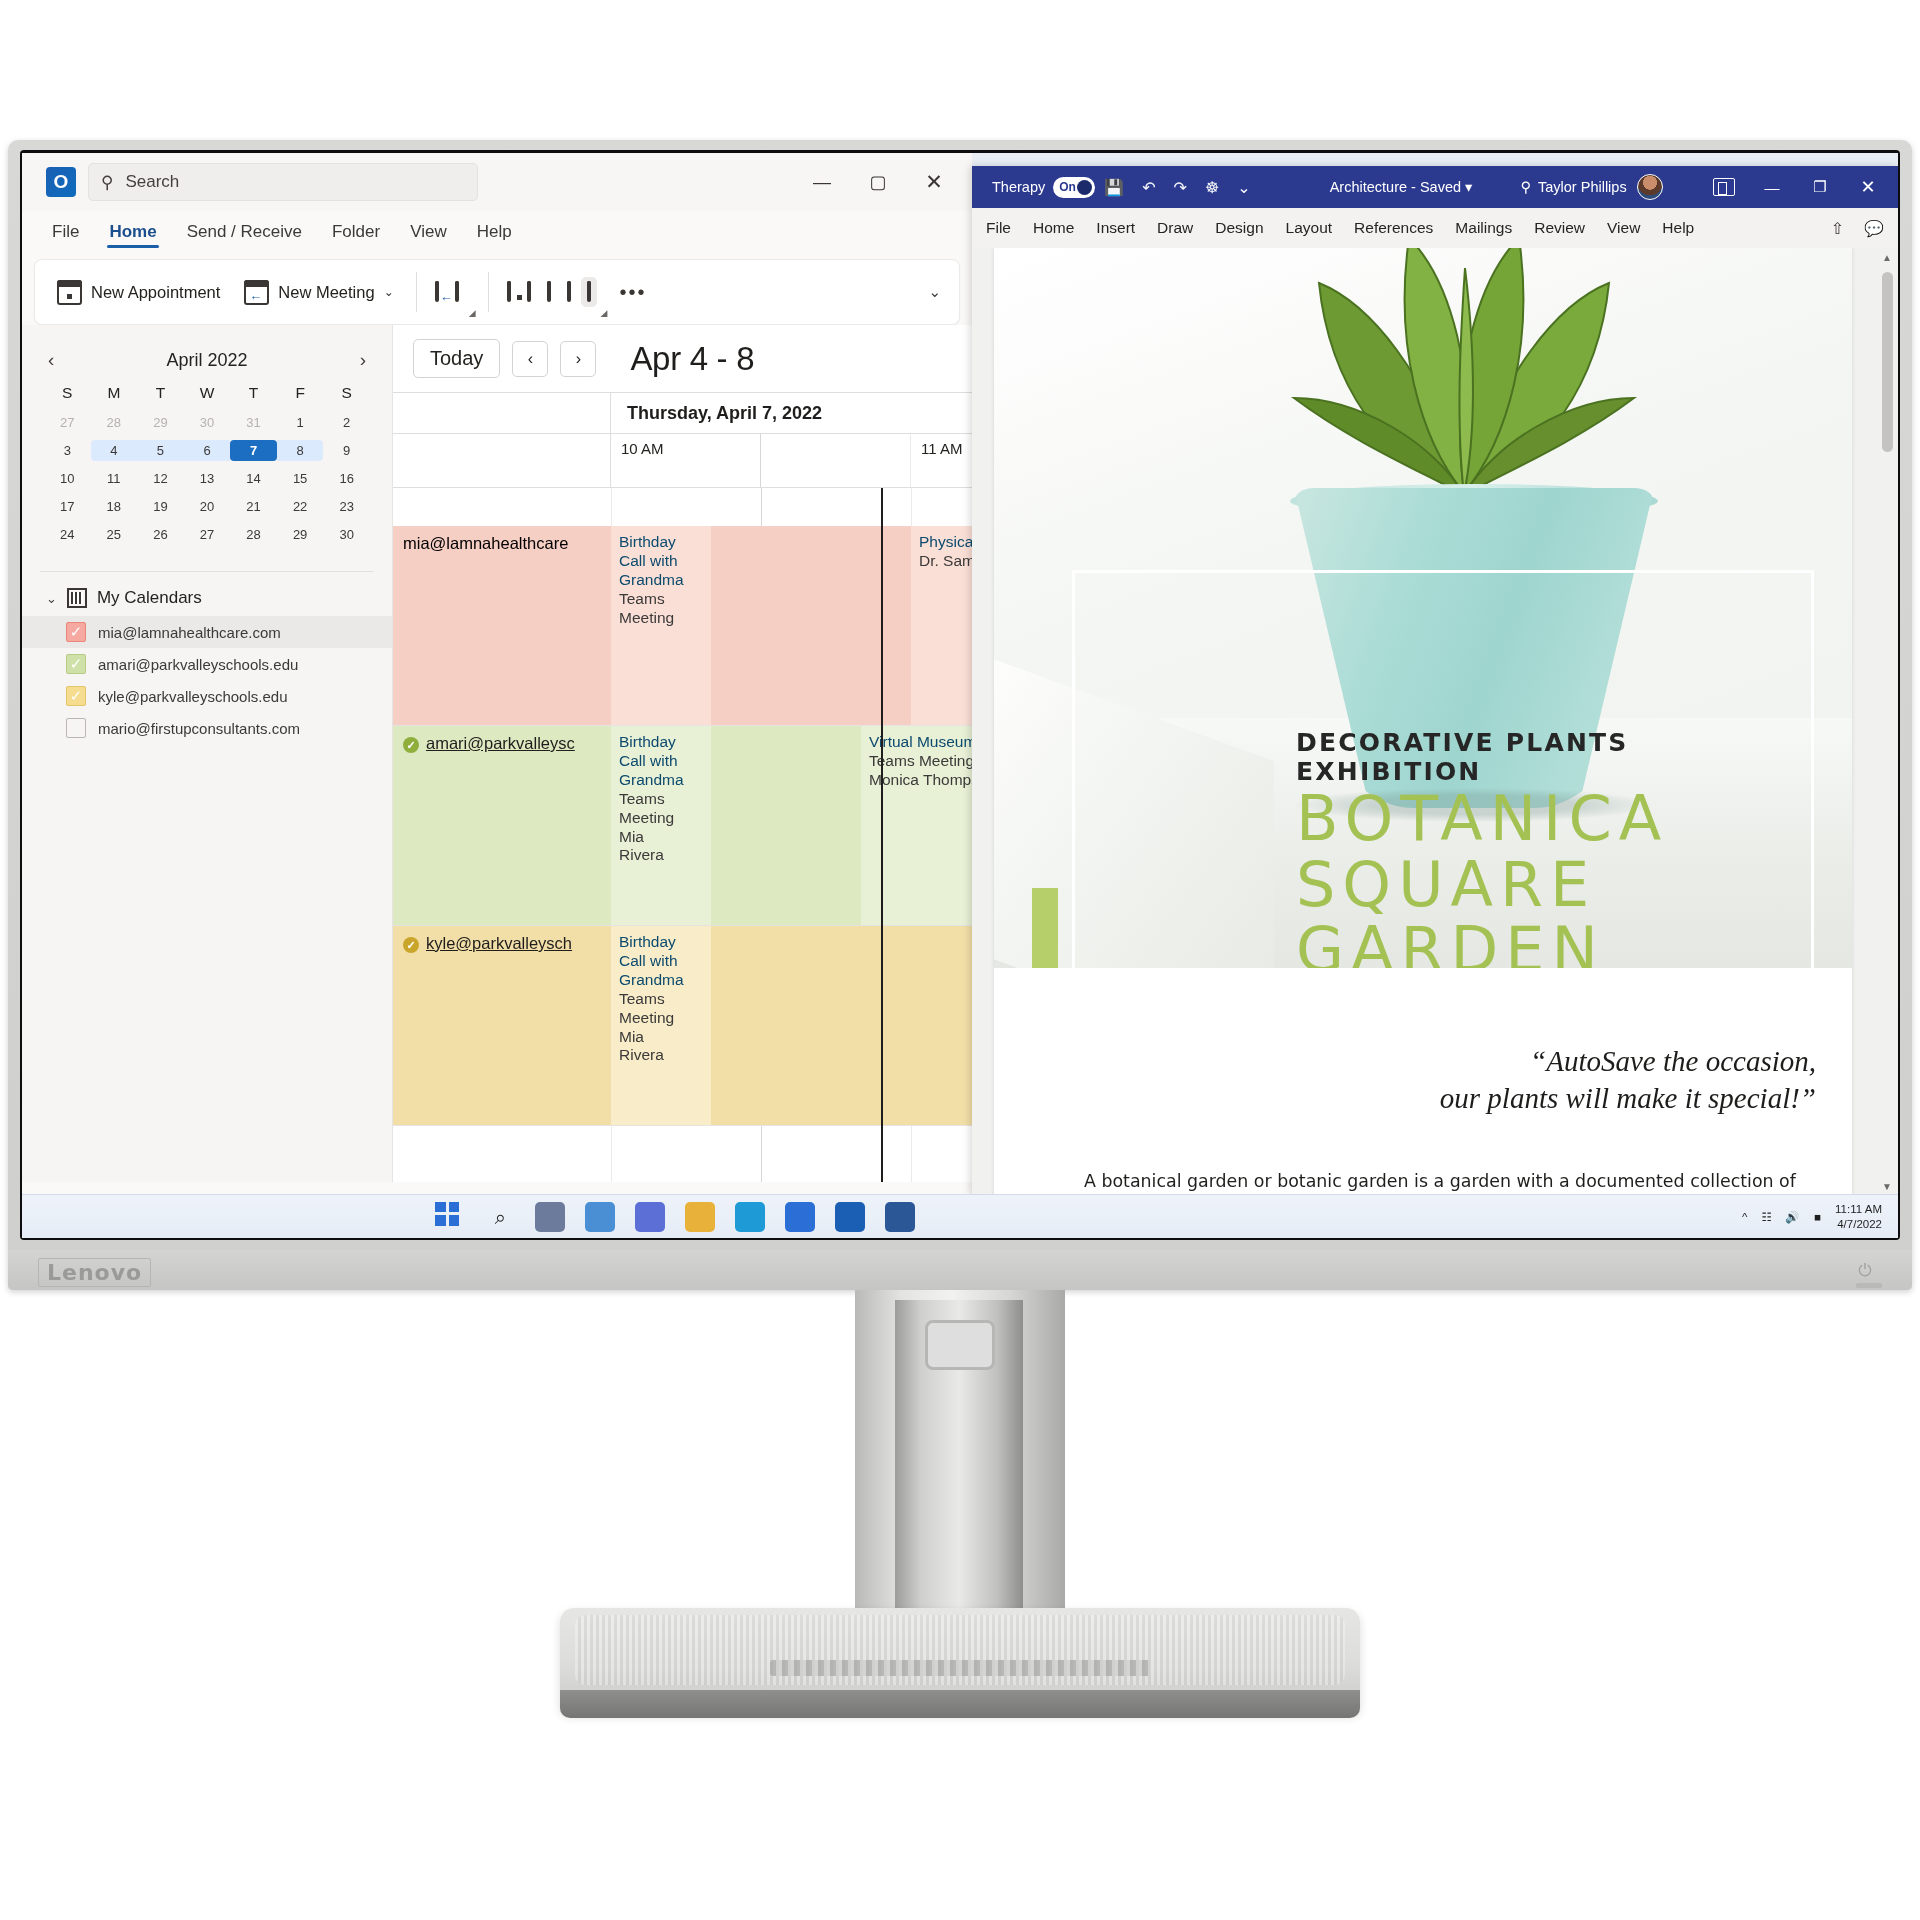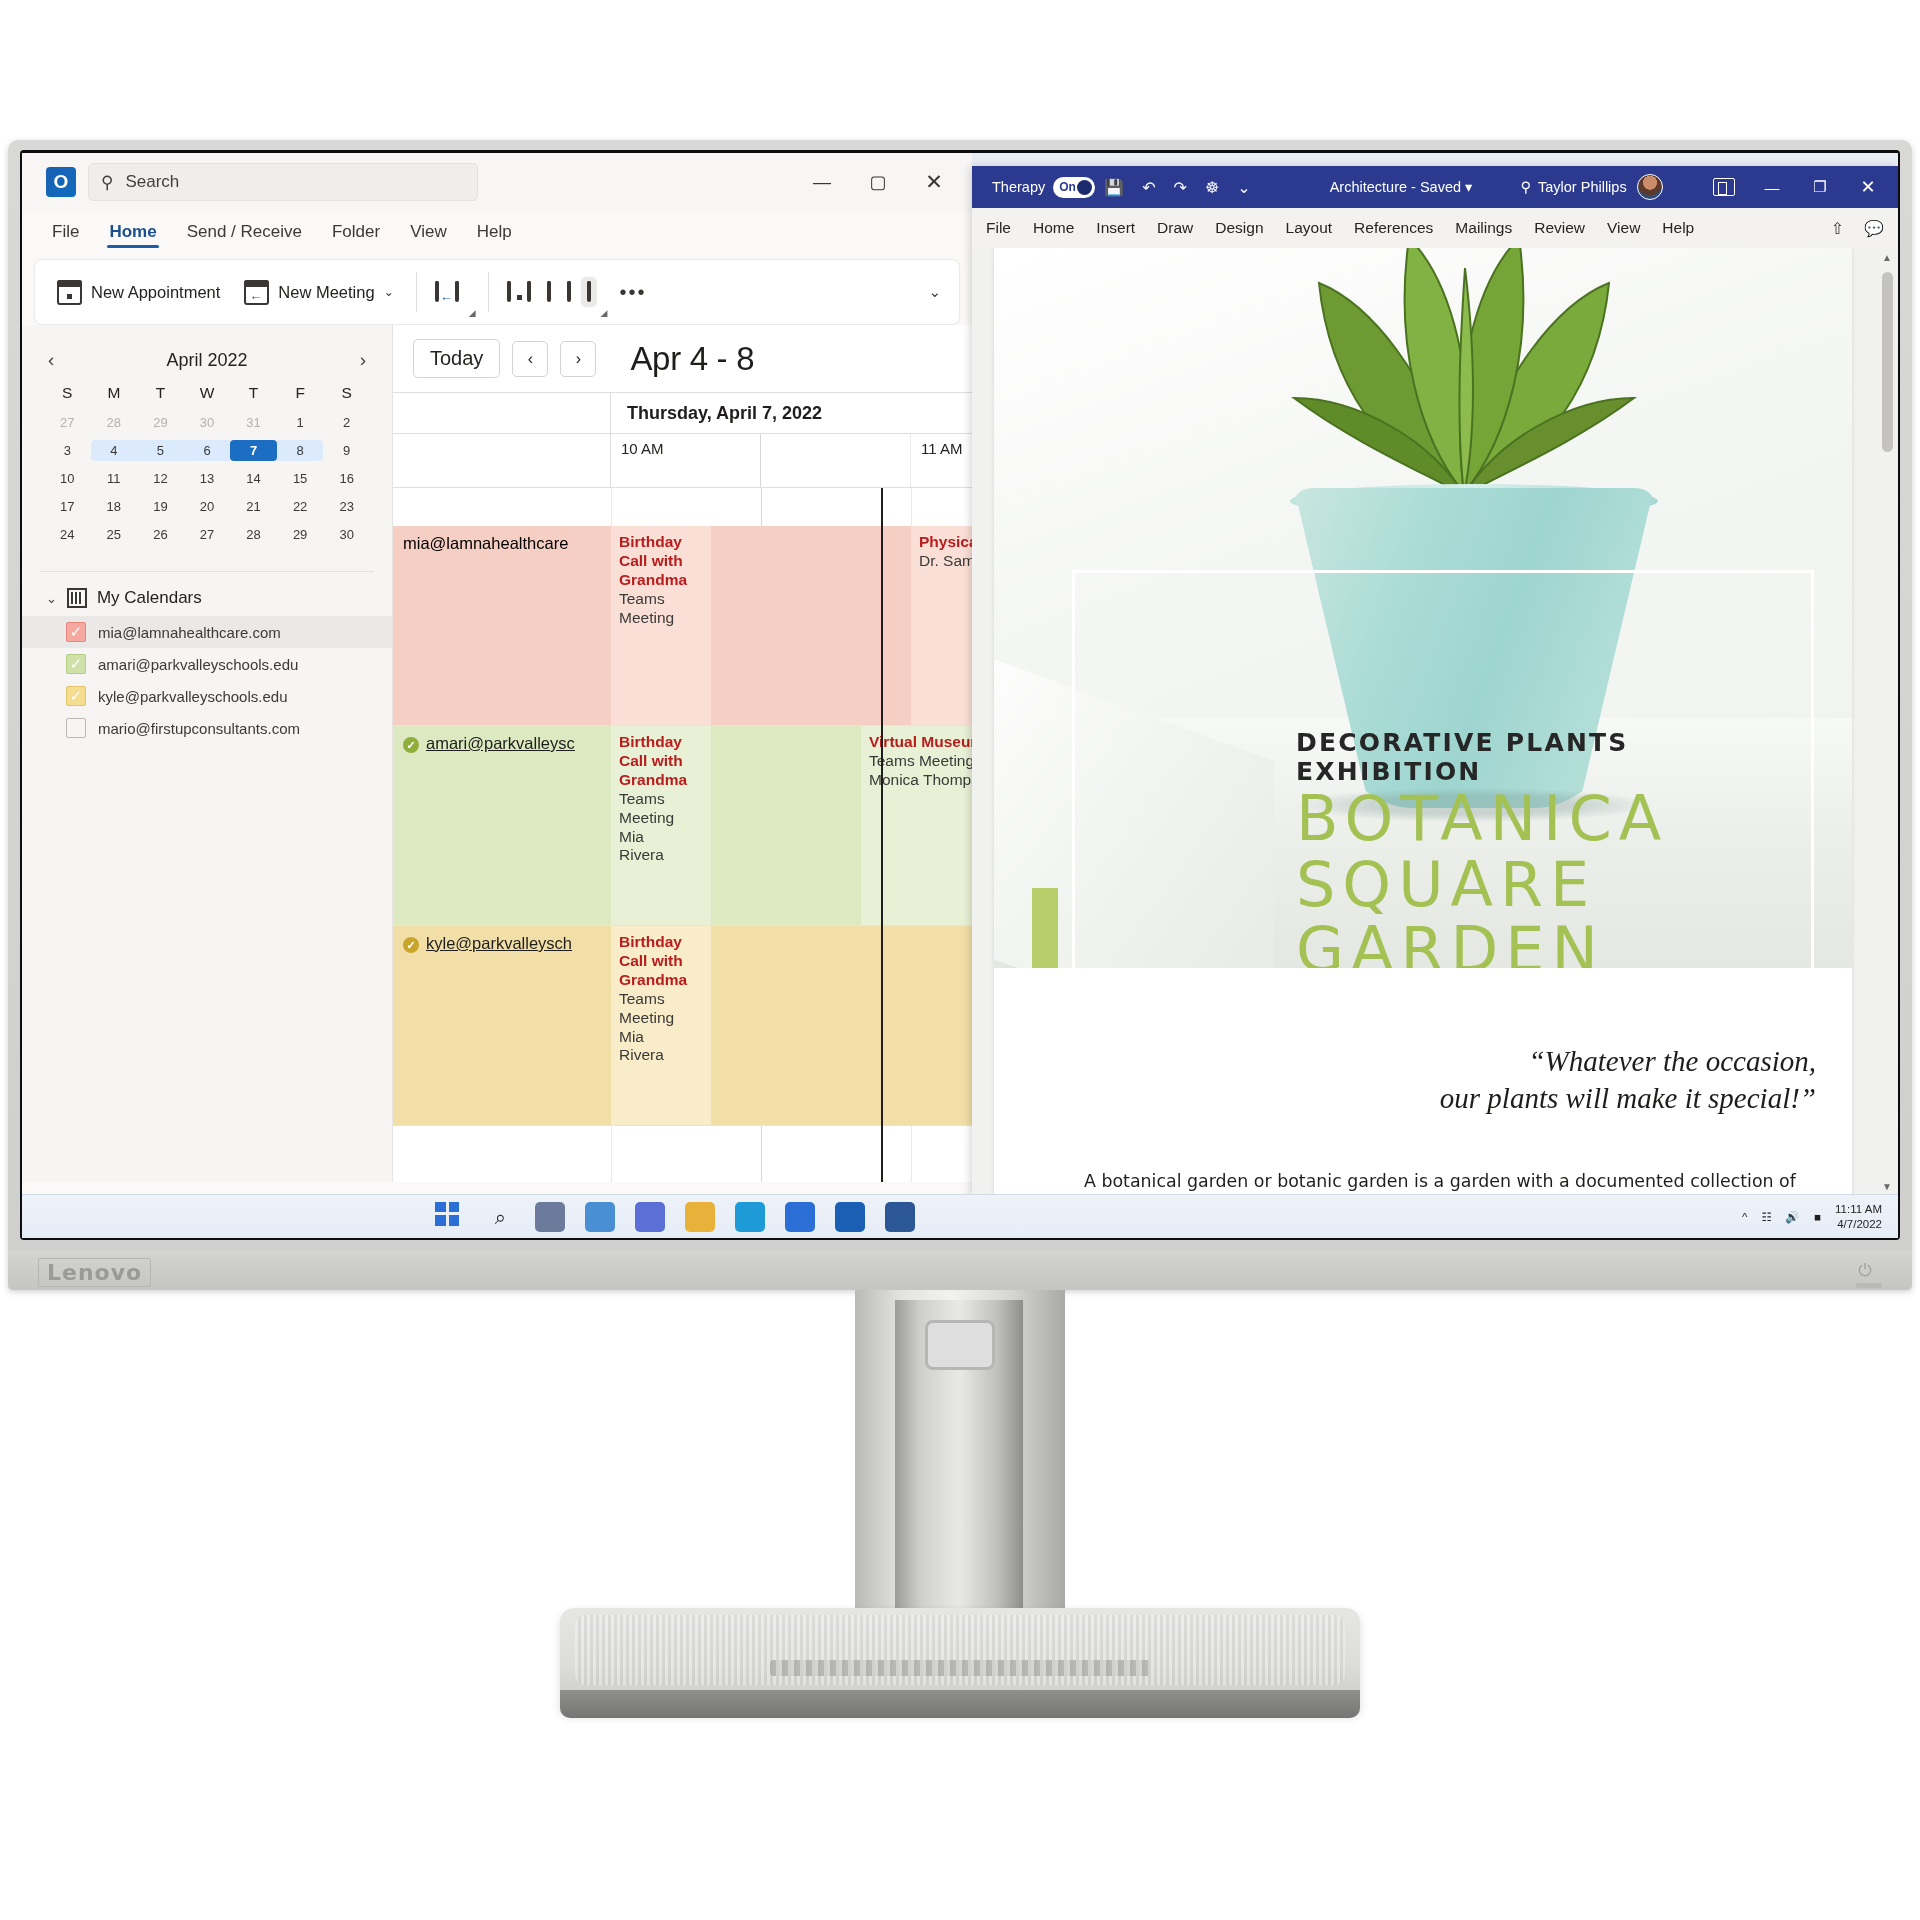--- a/index.html
+++ b/index.html
@@ -183,21 +183,21 @@
       background-image: repeating-linear-gradient(90deg,#eceae8 0 1px, transparent 1px 150px);}
   .grid-hour { position:absolute; top:0; bottom:0; width:1px; background:#d8d6d4;}
 
   .row { display:flex; position:relative; border-bottom:1px solid #e6e4e2;}
   .row-gap { height:38px; background:#fff; }
   .row-label { width:218px; flex:0 0 218px; display:flex; align-items:flex-start; gap:7px; padding:8px 6px 8px 10px; font-size:16.5px; overflow:hidden; white-space:nowrap;}
   .row-body { flex:1; position:relative; }
   .ev {
     position:absolute; top:0; bottom:0; padding:7px 8px; font-size:15.5px; line-height:1.22; overflow:hidden;
   }
-  .ev b { display:block; font-weight:700; color:#b91c1c;}
+  .ev b { display:block; font-weight:400; color:#0c4a6e;}
   .ev span { color:#3b3a39;}
   .av-badge { width:16px;height:16px;border-radius:50%; flex:0 0 auto; margin-top:3px; display:flex;align-items:center;justify-content:center; font-size:11px; color:#fff; font-weight:700;}
   .lnk { text-decoration:underline; color:#1f1e1c;}
 
   .r-red   { background:#f6cfc4; }
   .r-red .ev-bg { background:#fadfd6; }
   .r-green { background:#dde9c0; }
   .r-green .ev-bg { background:#e8f0d6; }
   .r-yellow{ background:#f2dfa8; }
   .r-yellow .ev-bg { background:#f8ecc9; }
@@ -583,21 +583,21 @@
 
               <div class="poster-text">
                 <div class="p-kicker">DECORATIVE PLANTS EXHIBITION</div>
                 <div class="p-title">BOTANICA</div>
                 <div class="p-title">SQUARE</div>
                 <div class="p-title">GARDEN</div>
               </div>
             </div>
 
             <div class="quote">
-              <div>“Whatever the occasion,</div>
+              <div>“AutoSave the occasion,</div>
               <div>our plants will make it special!”</div>
             </div>
 
             <div class="body-copy">A botanical garden or botanic garden is a garden with a documented collection of living plants for the purpose of scientific research, conservation, display, and education. Typically plants are labelled with their botanical names. It may contain specialist plant collections such as cacti and other succulent plants, herb gardens, plants from particular parts of the</div>
           </div>
 
           <div class="wd-scroll">
             <div class="wd-sc-arrow" style="top:4px">▲</div>
             <div class="wd-thumb"></div>
             <div class="wd-sc-arrow" style="bottom:4px">▼</div>

